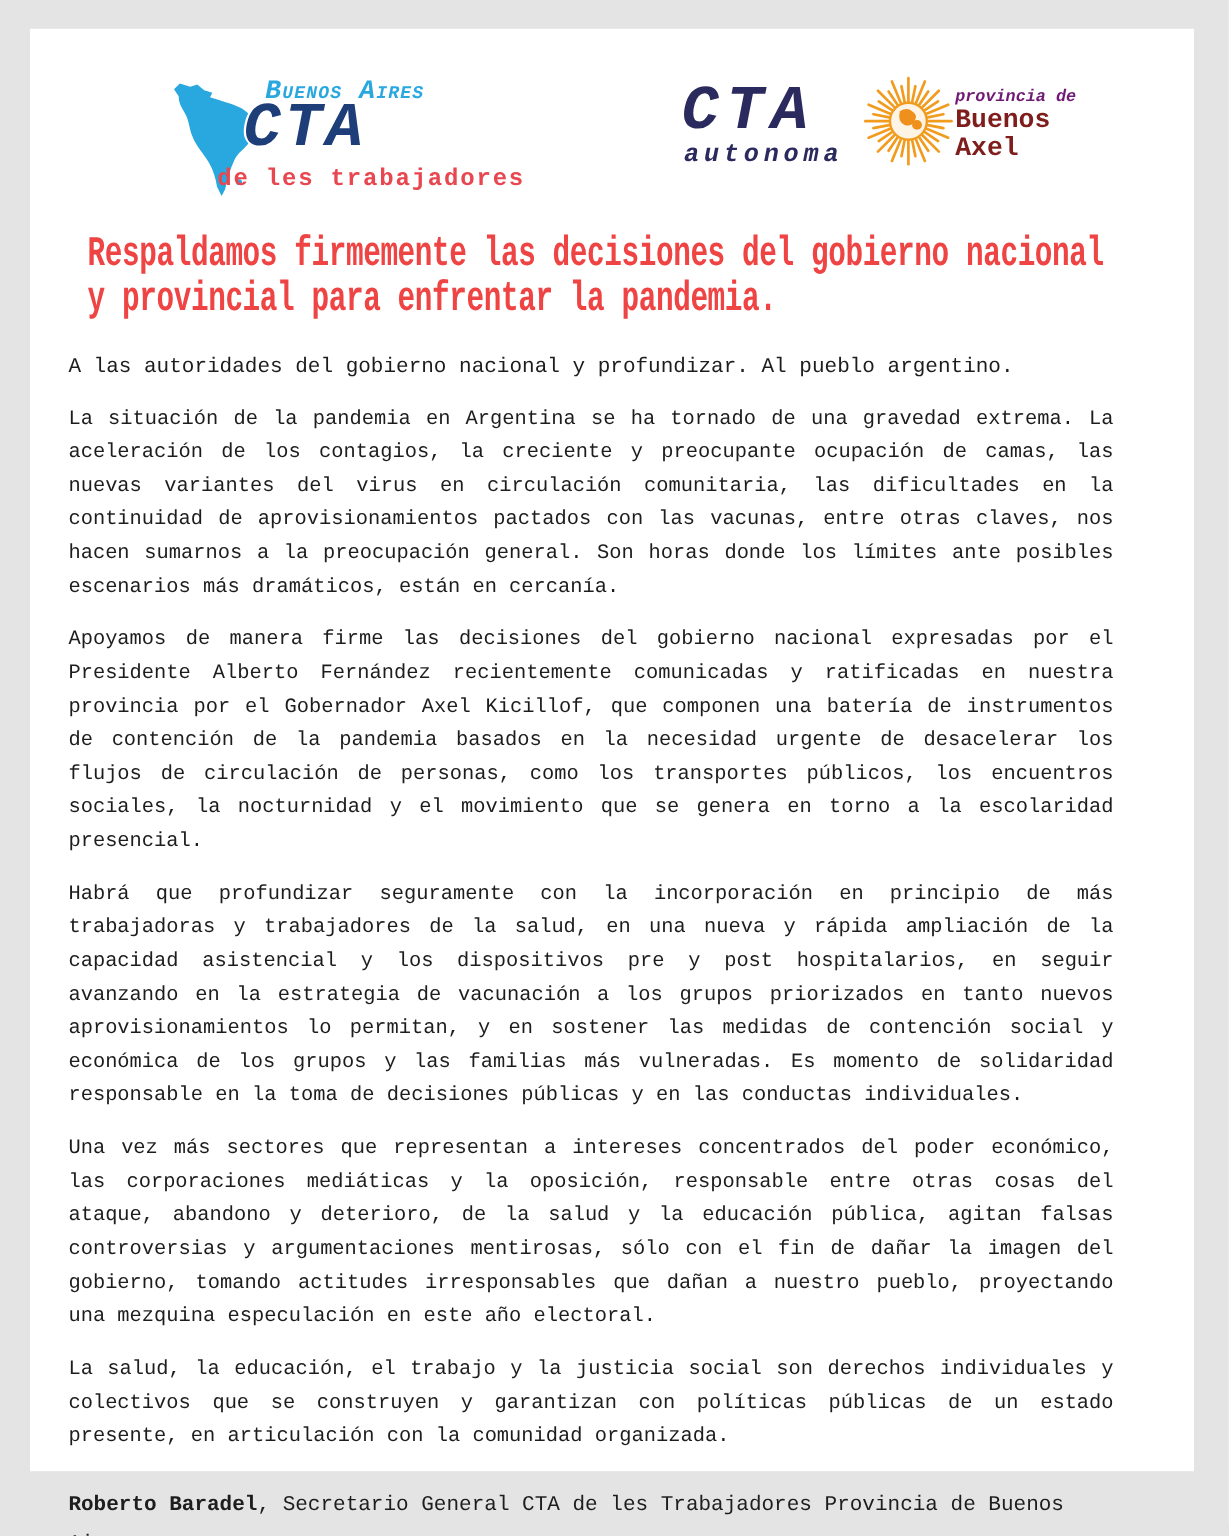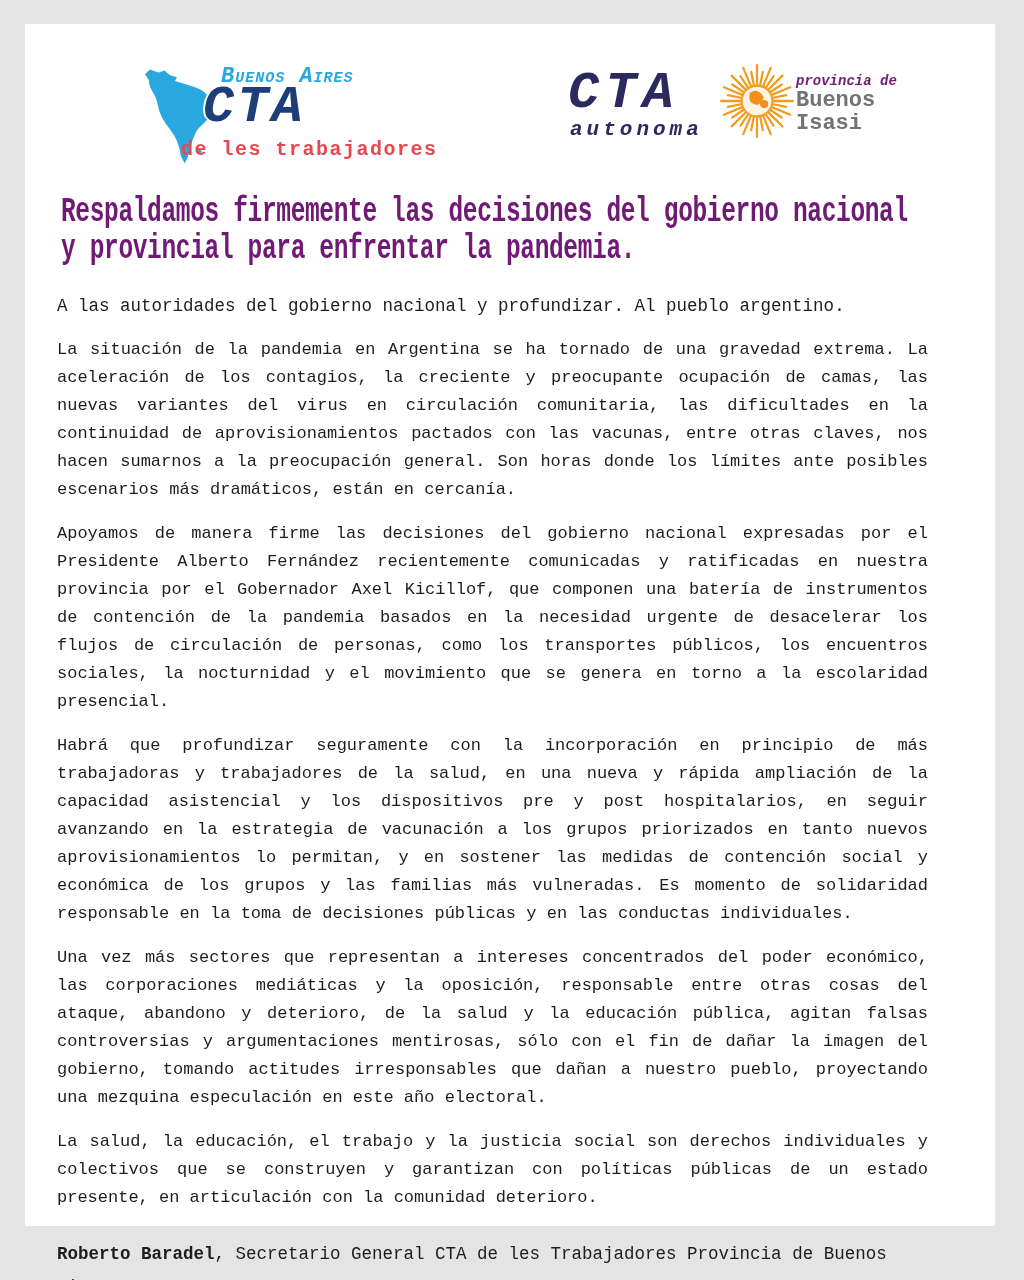--- a/index.html
+++ b/index.html
@@ -59,24 +59,24 @@
   }
   .logo-right .autonoma-text{
     position:absolute;left:2px;top:44px;
     font-style:italic;font-weight:bold;text-transform:lowercase;
     color:#2b2a5e;font-size:21px;letter-spacing:4px;
     white-space:nowrap;
   }
   .logo-right .sun{position:absolute;left:148px;top:-14px;width:82px;height:82px;}
   .logo-right .prov{position:absolute;left:228px;top:0px;line-height:1.05;white-space:nowrap;}
   .logo-right .prov .p1{font-style:italic;color:#701a75;font-size:14px;font-weight:bold;}
-  .logo-right .prov .p2{color:#737373;font-size:22px;font-weight:bold;}
+  .logo-right .prov .p2{color:#7f1d1d;font-size:22px;font-weight:bold;}
   
   .doc-title{
-    margin:28px 0 24px 4px;color:#701a75;
+    margin:28px 0 24px 16px;color:#ef4444;
   }
   .doc-title .tline{
     font-weight:bold;font-size:35px;line-height:37px;
     white-space:nowrap;letter-spacing:-0.5px;
     transform:scaleX(0.70);transform-origin:0 50%;
   }
   .salutation{
     font-size:17.5px;color:#1d1d1d;margin:0 0 16px 0;line-height:28px;
   }
   .body-paragraphs p{
@@ -145,39 +145,39 @@
           <line x1="40" y1="11" x2="40" y2="25" transform="rotate(326.25 40 40)"></line>
           <line x1="40" y1="11" x2="40" y2="25" transform="rotate(348.75 40 40)"></line>
         </g>
         <circle cx="40" cy="40" r="15" fill="#fdf4e6" stroke="#f29c1f" stroke-width="2"></circle>
         <path d="M33,32 q6,-4 10,0 q5,3 2,8 q-3,5 -8,3 q-6,-2 -4,-11z" fill="#ef8f1c"></path>
         <circle cx="47" cy="43" r="4" fill="#ef8f1c"></circle>
       </svg>
       <div class="prov">
         <div class="p1">provincia de</div>
         <div class="p2">Buenos</div>
-        <div class="p2">Isasi</div>
+        <div class="p2">Axel</div>
       </div>
     </div>
 
   </div>
 
   <div class="doc-title">
     <div class="tline">Respaldamos firmemente las decisiones del gobierno nacional</div>
     <div class="tline">y provincial para enfrentar la pandemia.</div>
   </div>
 
   <p class="salutation">A las autoridades del gobierno nacional y profundizar. Al pueblo argentino.</p>
 
   <div class="body-paragraphs">
     <p>La situación de la pandemia en Argentina se ha tornado de una gravedad extrema. La aceleración de los contagios, la creciente y preocupante ocupación de camas, las nuevas variantes del virus en circulación comunitaria, las dificultades en la continuidad de aprovisionamientos pactados con las vacunas, entre otras claves, nos hacen sumarnos a la preocupación general. Son horas donde los límites ante posibles escenarios más dramáticos, están en cercanía.</p>
     <p>Apoyamos de manera firme las decisiones del gobierno nacional expresadas por el Presidente Alberto Fernández recientemente comunicadas y ratificadas en nuestra provincia por el Gobernador Axel Kicillof, que componen una batería de instrumentos de contención de la pandemia basados en la necesidad urgente de desacelerar los flujos de circulación de personas, como los transportes públicos, los encuentros sociales, la nocturnidad y el movimiento que se genera en torno a la escolaridad presencial.</p>
     <p>Habrá que profundizar seguramente con la incorporación en principio de más trabajadoras y trabajadores de la salud, en una nueva y rápida ampliación de la capacidad asistencial y los dispositivos pre y post hospitalarios, en seguir avanzando en la estrategia de vacunación a los grupos priorizados en tanto nuevos aprovisionamientos lo permitan, y en sostener las medidas de contención social y económica de los grupos y las familias más vulneradas. Es momento de solidaridad responsable en la toma de decisiones públicas y en las conductas individuales.</p>
     <p>Una vez más sectores que representan a intereses concentrados del poder económico, las corporaciones mediáticas y la oposición, responsable entre otras cosas del ataque, abandono y deterioro, de la salud y la educación pública, agitan falsas controversias y argumentaciones mentirosas, sólo con el fin de dañar la imagen del gobierno, tomando actitudes irresponsables que dañan a nuestro pueblo, proyectando una mezquina especulación en este año electoral.</p>
-    <p>La salud, la educación, el trabajo y la justicia social son derechos individuales y colectivos que se construyen y garantizan con políticas públicas de un estado presente, en articulación con la comunidad deterioro.</p>
+    <p>La salud, la educación, el trabajo y la justicia social son derechos individuales y colectivos que se construyen y garantizan con políticas públicas de un estado presente, en articulación con la comunidad organizada.</p>
   </div>
 
   <div class="signatures">
     <div class="sig-line">
       <span class="sig-name">Roberto Baradel</span><span>, Secretario General CTA de les Trabajadores Provincia de Buenos Aires.</span>
     </div>
   </div>
 
 </div>
 

